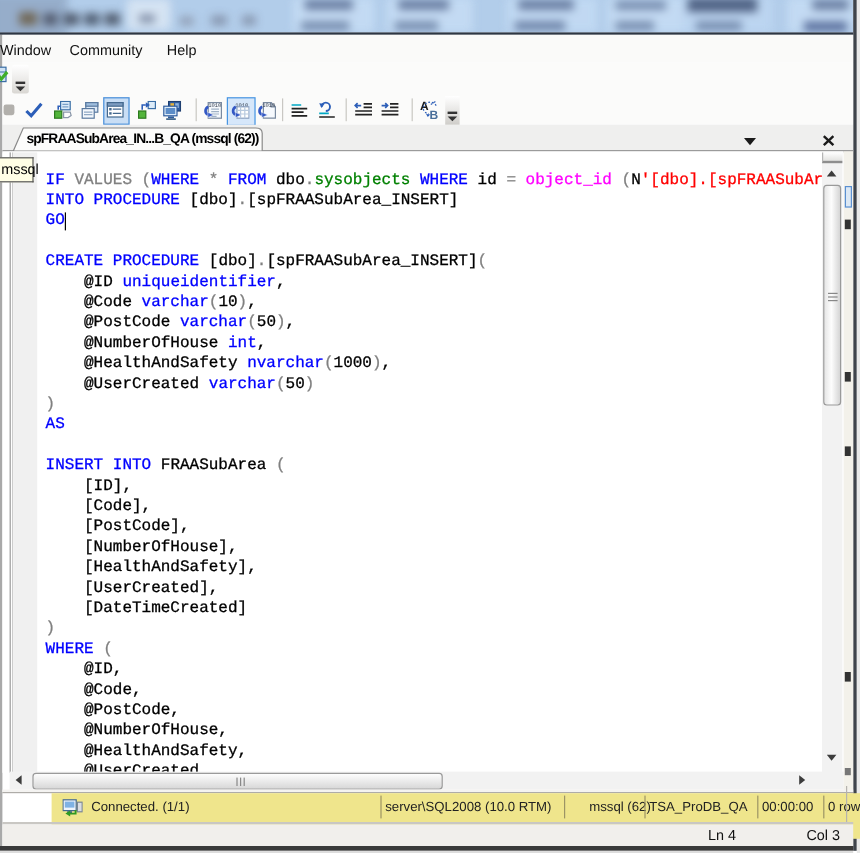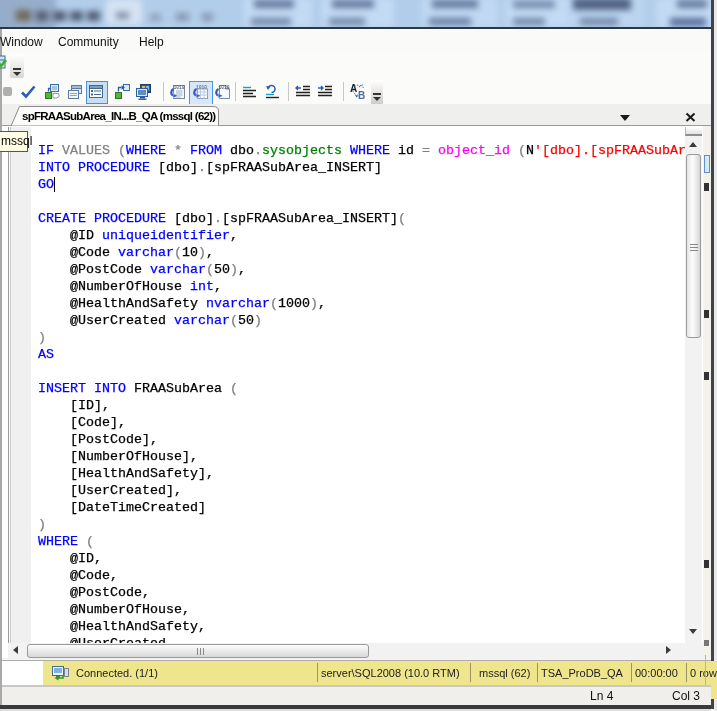--- a/index.html
+++ b/index.html
@@ -300,21 +300,21 @@
     <rect x="2" y="3" width="8" height="5" fill="#7fb2e4"></rect>
     <rect x="4" y="11" width="4" height="1.5" fill="#44698f"></rect>
     <rect x="12.5" y="3.5" width="4" height="8" fill="#d9dde2" stroke="#7a8694"></rect>
     <path d="M11 10 v3 h-6" stroke="#2f9922" stroke-width="1.6" fill="none"></path>
     <path d="M6.5 10.5 L2.5 13 L6.5 15.5 Z" fill="#2f9922"></path>
   </svg>
   <div class="abs" style="left:33px;top:6px;">Connected. (1/1)</div>
   <div class="abs" style="left:274px;top:2px;width:1px;height:19px;background:#9c9465;"></div>
   <div class="abs" style="left:278px;top:6px;">server\SQL2008 (10.0 RTM)</div>
   <div class="abs" style="left:427px;top:2px;width:1px;height:19px;background:#9c9465;"></div>
-  <div class="abs" style="left:420px;top:6px;padding-left:16px;">mssql (62)</div>
+  <div class="abs" style="left:432px;top:6px;padding-left:16px;">mssql (62)</div>
   <div class="abs" style="left:494px;top:2px;width:1px;height:19px;background:#9c9465;"></div>
   <div class="abs" style="left:498px;top:6px;">TSA_ProDB_QA</div>
   <div class="abs" style="left:588px;top:2px;width:1px;height:19px;background:#9c9465;"></div>
   <div class="abs" style="left:592px;top:6px;">00:00:00</div>
   <div class="abs" style="left:643px;top:2px;width:1px;height:19px;background:#9c9465;"></div>
   <div class="abs" style="left:647px;top:6px;">0 rows</div>
 </div>
 
 <div class="abs" style="left:705px;top:655px;width:1px;height:30px;background:#b5b3ae;"></div>
 

